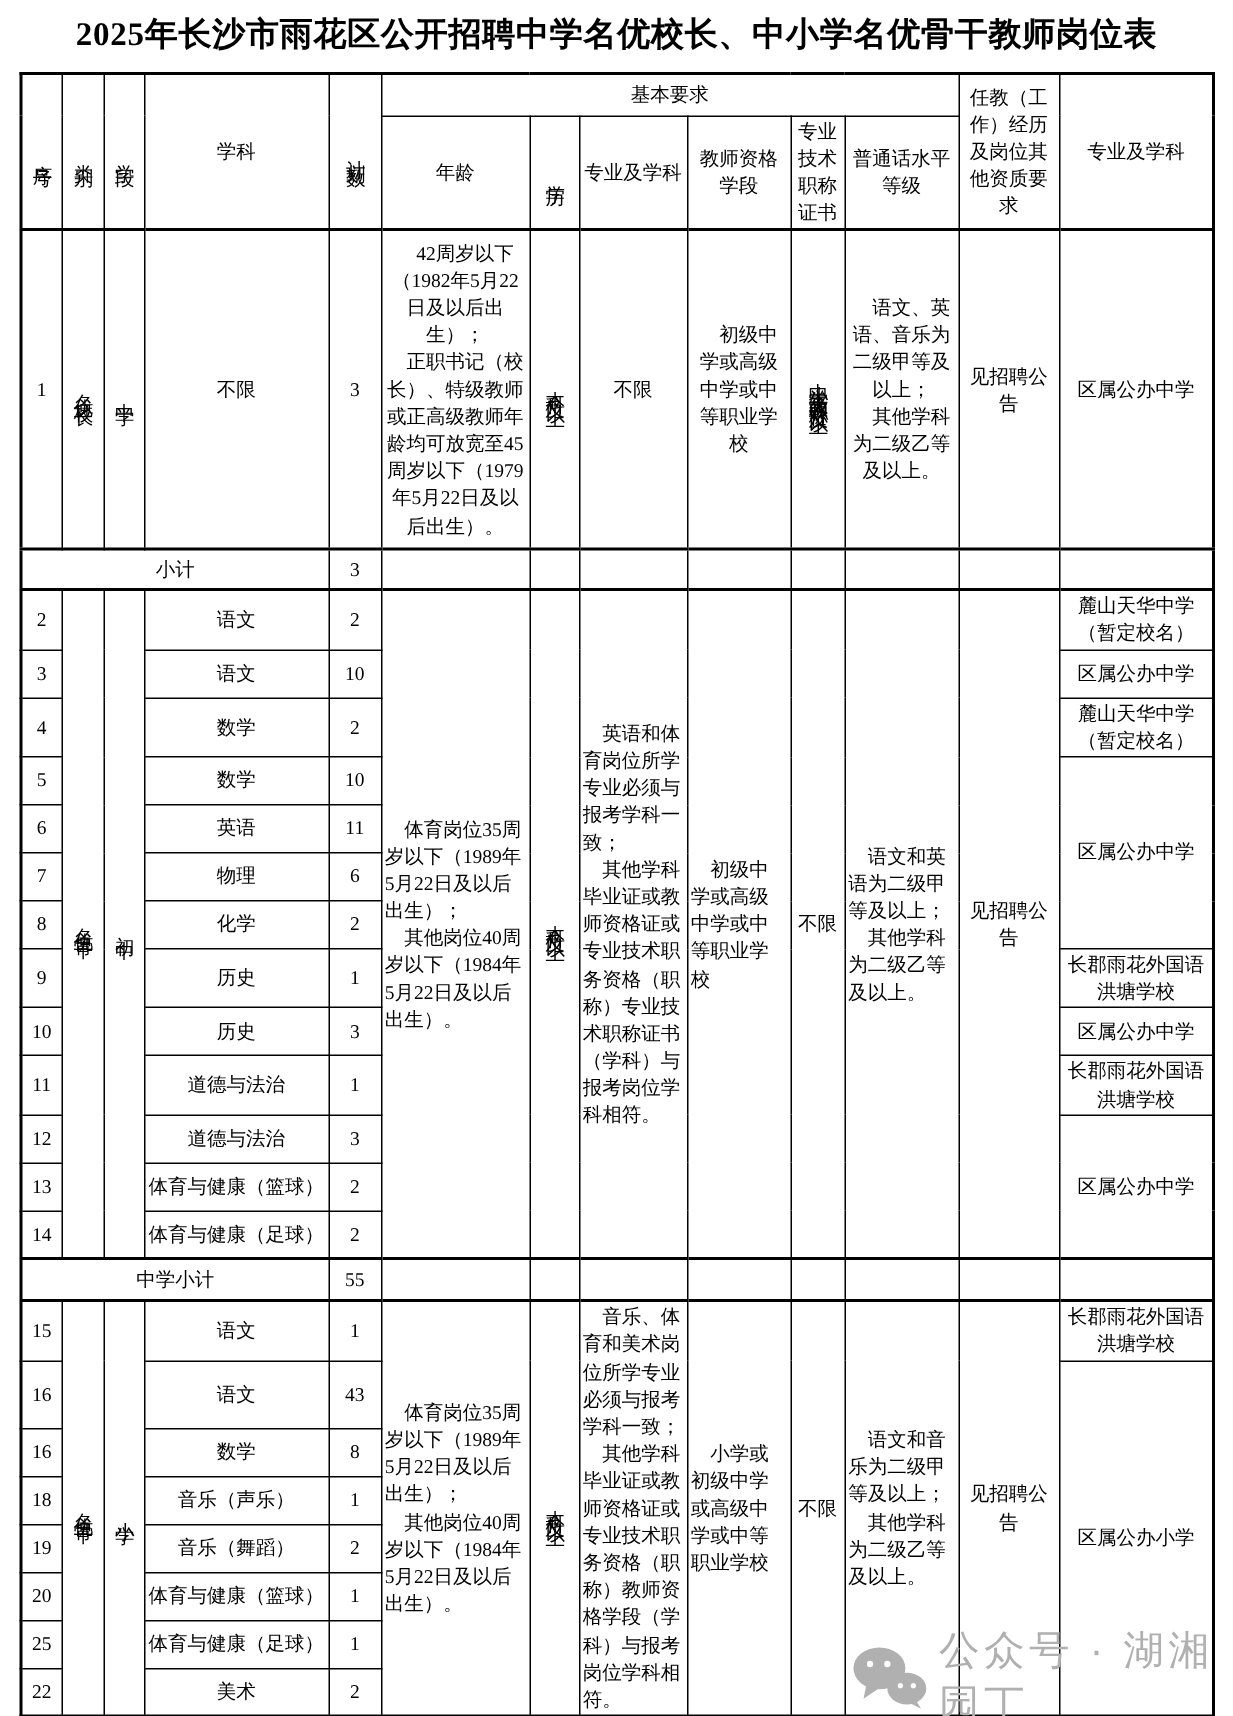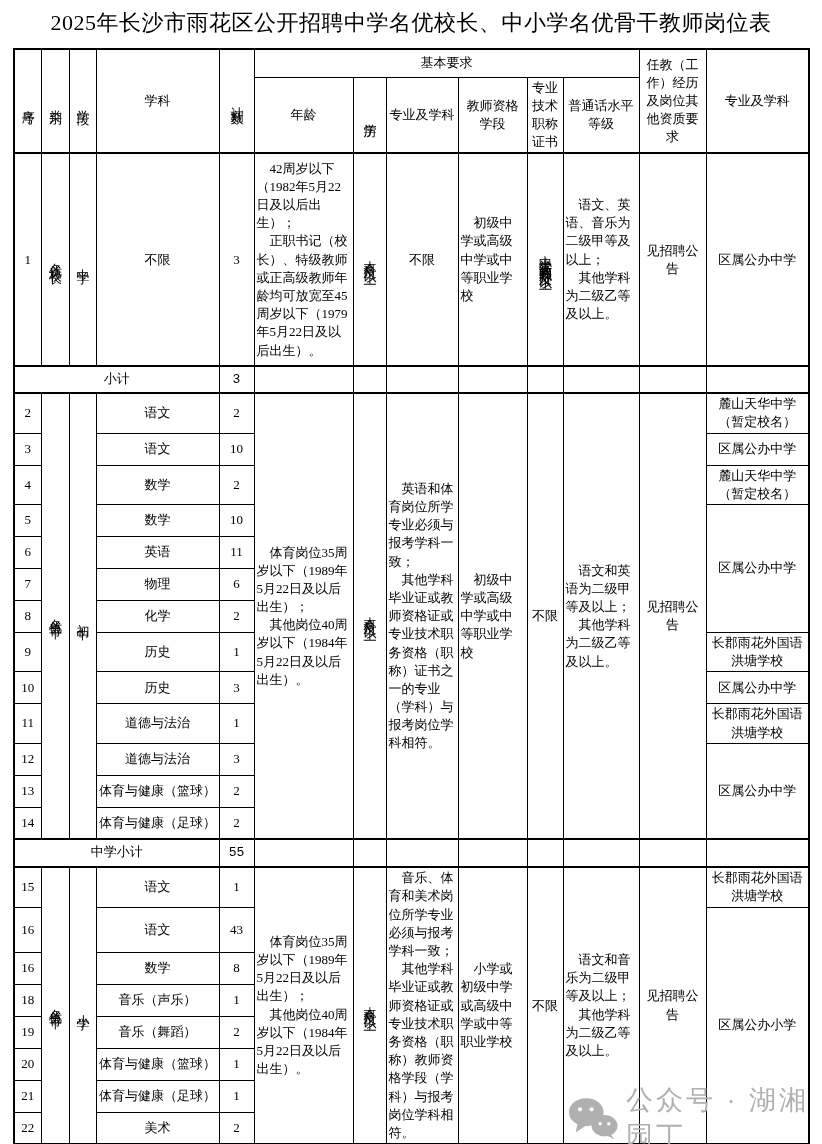--- a/index.html
+++ b/index.html
@@ -1,29 +1,29 @@
 <!DOCTYPE html>
 <html><head>
 <meta charset="utf-8">
 <style>
   html,body{margin:0;padding:0;background:#ffffff;width:822px;height:1144px;overflow:hidden;
     font-family:"Liberation Serif","DejaVu Serif",serif;color:#000;}
   .page{position:relative;width:822px;height:1144px;background:#fff;}
   .doc-title{position:absolute;top:8px;left:0;width:822px;text-align:center;
-    font-size:22px;font-weight:normal;letter-spacing:0.5px;}
+    font-size:22px;font-weight:bold;letter-spacing:0.5px;}
   table.job-table{position:absolute;top:48px;left:13px;width:795px;
     border-collapse:collapse;table-layout:fixed;border:2px solid #000;
     font-size:13px;line-height:1.4;}
   td,th{border:1px solid #000;padding:1px 2px;text-align:center;vertical-align:middle;
     font-weight:normal;overflow:hidden;}
   .para{text-align:left;white-space:pre-wrap;}
   .vert{writing-mode:vertical-rl;text-orientation:upright;letter-spacing:3px;
     white-space:nowrap;display:inline-block;margin:0 auto;}
-  tr.thick td{border-top-width:2px;}
-  tr.thickb td{border-bottom-width:2px;font-family:Liberation Mono, monospace;}
+  tr.thick td{border-top-width:2px;text-align:center;}
+  tr.thickb td{border-bottom-width:2px;}
   .watermark{position:absolute;left:568px;top:1082px;display:flex;align-items:center;
     gap:8px;color:#b0b0b0;font-size:27px;letter-spacing:3px;
     font-family:"Liberation Sans","DejaVu Sans",sans-serif;pointer-events:none;}
   .wm-icon{width:50px;height:44px;flex:0 0 auto;}
 </style>
 </head>
 <body>
 
 <div class="page">
 
@@ -99,21 +99,21 @@
     <tr style="height:32px">
       <td>2</td>
       <td rowspan="13"><span class="vert">名优骨干</span></td>
       <td rowspan="13"><span class="vert">初中</span></td>
       <td>语文</td>
       <td>2</td>
       <td rowspan="13" class="para">　体育岗位35周岁以下（1989年5月22日及以后出生）；
 　其他岗位40周岁以下（1984年5月22日及以后出生）。</td>
       <td rowspan="13"><span class="vert">本科及以上</span></td>
       <td rowspan="13" class="para">　英语和体育岗位所学专业必须与报考学科一致；
-　其他学科毕业证或教师资格证或专业技术职务资格（职称）证书之一的专业（学科）与报考岗位学科相符。</td>
+　其他学科毕业证或教师资格证或专业技术职务资格（职称）专业技术职称证书（学科）与报考岗位学科相符。</td>
       <td rowspan="13" class="para">　初级中学或高级中学或中等职业学校</td>
       <td rowspan="13">不限</td>
       <td rowspan="13" class="para">　语文和英语为二级甲等及以上；
 　其他学科为二级乙等及以上。</td>
       <td rowspan="13">见招聘公告</td>
       <td>麓山天华中学（暂定校名）</td>
     </tr>
     <tr style="height:32px">
       <td>3</td>
       <td>语文</td>
@@ -232,21 +232,21 @@
       <td>19</td>
       <td>音乐（舞蹈）</td>
       <td>2</td>
     </tr>
     <tr style="height:32px">
       <td>20</td>
       <td>体育与健康（篮球）</td>
       <td>1</td>
     </tr>
     <tr style="height:32px">
-      <td>21</td>
+      <td>25</td>
       <td>体育与健康（足球）</td>
       <td>1</td>
     </tr>
     <tr style="height:32px">
       <td>22</td>
       <td>美术</td>
       <td>2</td>
     </tr>
 
   </tbody>

